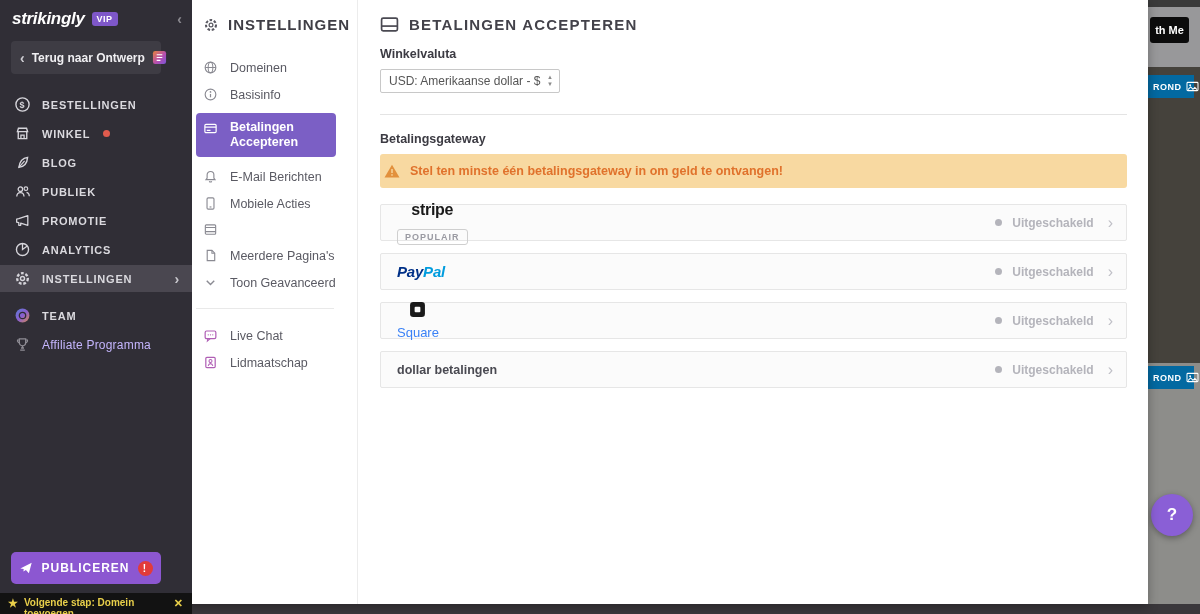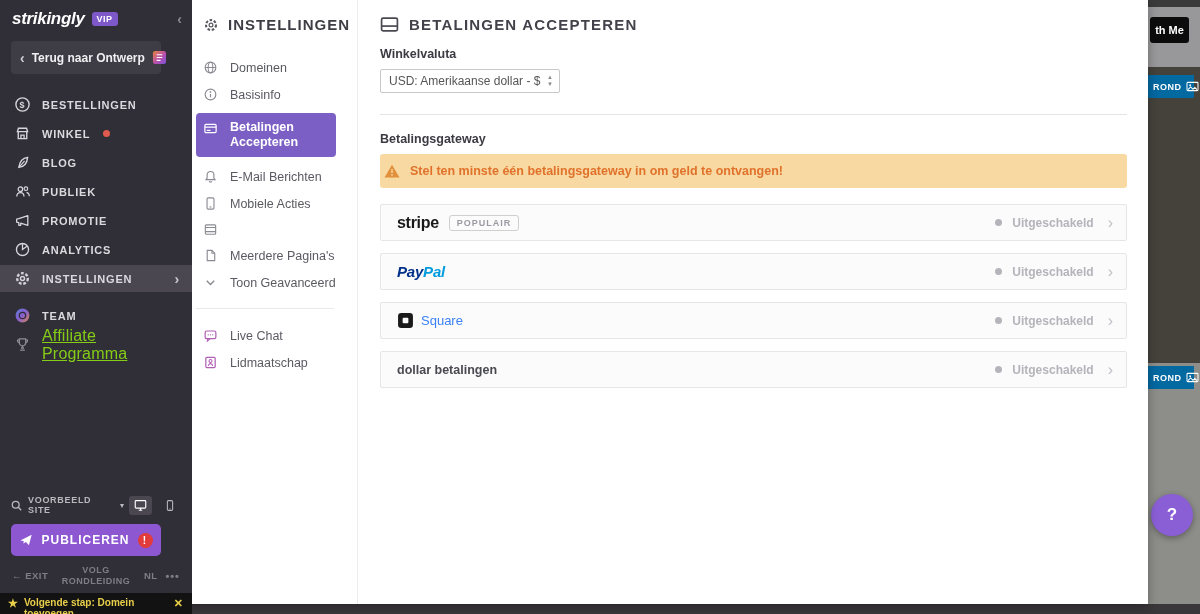--- a/index.html
+++ b/index.html
@@ -37,21 +37,21 @@
   .back-chev { font-size:14px; color:#cfced4; }
   .back-lbl { flex:1; text-align:left; white-space:nowrap; }
   .menu { display:flex; flex-direction:column; }
   .mi { display:flex; align-items:center; gap:11px; height:29px; padding:0 12px 0 14px;
         color:#dbdadf; font-size:11px; font-weight:bold; letter-spacing:.8px; cursor:pointer; }
   .mi .ic { width:17px; height:17px; color:#d6d5db; flex:0 0 17px; }
   .mi.selected { background:#4a4750; height:27px; margin:1px 0; }
   .mi .mi-chev { margin-left:auto; color:#c9c8ce; font-size:14px; font-weight:bold; }
   .dot-red { width:7px; height:7px; border-radius:50%; background:#e05b4d; margin-left:2px; }
   .mi.team { margin-top:8px; }
-  .mi.muted { color:#84cc16; font-weight:normal; font-size:16px; letter-spacing:.2px;text-decoration:underline; }
+  .mi.muted { color:#c4b5fd; font-weight:normal; font-size:12px; letter-spacing:.2px; }
   .mi.muted .ic { color:#8f8d95; }
 
   .sidebar-bottom { position:absolute; left:0; right:0; bottom:0; }
   .preview-row { display:flex; align-items:center; gap:5px; padding:0 10px; margin-bottom:9px; }
   .preview-lbl { color:#b9b8bd; font-size:9px; font-weight:bold; letter-spacing:.7px; }
   .caret { color:#b9b8bd; font-size:8px; }
   .dev-desktop { margin-left:auto; width:24px; height:19px; background:#4a4750; border-radius:3px;
                  display:flex; align-items:center; justify-content:center; color:#fff; cursor:pointer; }
   .dev-phone { width:16px; color:#b9b8bd; margin-left:7px; margin-right:2px; cursor:pointer; }
   .publish-btn { display:flex; align-items:center; justify-content:center; gap:8px; margin:0 11px 9px;
@@ -97,21 +97,21 @@
   .select { display:flex; align-items:center; justify-content:space-between; width:180px; height:24px;
             border:1px solid #c8c8c8; border-radius:2px; background:#fff; padding:0 6px 0 8px;
             font-size:12px; color:#555; cursor:pointer; }
   .stepper { display:flex; flex-direction:column; color:#8a8a8a; font-size:6px; line-height:1.25; }
   .divider { border-top:1px solid #e4e4e4; margin:21px 0 17px; }
   .warning { display:flex; align-items:center; gap:10px; height:34px; background:#f8d9a1; border-radius:3px;
              padding:0 4px; margin-bottom:16px; }
   .warning-text { font-size:12.5px; font-weight:bold; color:#e0722c; }
   .gw-row { display:flex; align-items:center; justify-content:space-between; height:37px; background:#fbfbfb;
             border:1px solid #e6e6e6; border-radius:2px; padding:0 13px 0 16px; margin-bottom:12px; cursor:pointer; }
-  .gw-left { display:flex; align-items:center; gap:10px; }
+  .gw-left { display:flex; align-items:center; gap:10px;flex-direction:column; }
   .gw-right { display:flex; align-items:center; gap:10px; }
   .stripe-logo { font-size:16px; font-weight:800; color:#1a1a1a; letter-spacing:-.3px; }
   .populair { font-size:9px; font-weight:bold; color:#9a9aa2; border:1px solid #cfcfcf; border-radius:3px;
               padding:2px 7px; letter-spacing:1px; }
   .pp { font-size:15px; font-weight:800; font-style:italic; letter-spacing:-.2px; }
   .pp1 { color:#003087; } .pp2 { color:#009cde; }
   .square-lbl { font-size:13px; color:#3b82f6; }
   .offline-lbl { font-size:12.5px; font-weight:bold; color:#4a4a52; }
   .status-dot { width:7px; height:7px; border-radius:50%; background:#b4b4bb; }
   .status { font-size:12px; font-weight:bold; color:#b4b4bb; }
@@ -265,57 +265,29 @@
             <path d="M5 2.8h6v3.4a3 3 0 0 1-6 0z" fill="none" stroke="currentColor" stroke-width="1.2"></path>
             <path d="M5 3.8H3.3a2.1 2.1 0 0 0 2 2.6M11 3.8h1.7a2.1 2.1 0 0 1-2 2.6" fill="none" stroke="currentColor" stroke-width="1.1"></path>
             <path d="M8 9.2v2.1M5.8 13.2h4.4M6.6 11.3h2.8" stroke="currentColor" stroke-width="1.2" fill="none"></path>
           </svg>
       </span>
       <span>Affiliate Programma</span>
     </div>
   </nav>
 
   <div class="sidebar-bottom">
-    <div class="preview-row">
-      <span>
-        <svg width="13" height="13" viewBox="0 0 16 16">
-            <circle cx="7" cy="7" r="4.2" fill="none" stroke="#b9b8bd" stroke-width="1.6"></circle>
-            <path d="M10.2 10.2l3.6 3.6" stroke="#b9b8bd" stroke-width="1.6"></path>
-          </svg>
-      </span>
-      <span class="preview-lbl">VOORBEELD SITE</span>
-      <span class="caret">▾</span>
-      <span class="dev-desktop">
-        <svg width="15" height="14" viewBox="0 0 16 16">
-            <rect x="2" y="3" width="12" height="8.5" rx="1" fill="none" stroke="#fff" stroke-width="1.3"></rect>
-            <path d="M6 14h4M8 11.5V14" stroke="#fff" stroke-width="1.3"></path>
-          </svg>
-      </span>
-      <span class="dev-phone">
-        <svg width="12" height="15" viewBox="0 0 16 16">
-            <rect x="4.5" y="1.5" width="7" height="13" rx="1.5" fill="none" stroke="#b9b8bd" stroke-width="1.4"></rect>
-            <circle cx="8" cy="12.3" r=".8" fill="#b9b8bd"></circle>
-          </svg>
-      </span>
-    </div>
     <button class="publish-btn">
       <span>
         <svg width="14" height="14" viewBox="0 0 16 16">
             <path d="M1.5 8.5L14.5 2l-3.2 12-3.4-3.8L5 12l.4-2.8z" fill="#fff"></path>
           </svg>
       </span>
       <span>PUBLICEREN</span>
       <span class="excl">!</span>
     </button>
-    <div class="tour-row">
-      <span class="exit-lbl"><span>←</span> <span>EXIT</span></span>
-      <span class="volg">VOLG RONDLEIDING</span>
-      <span class="lang-lbl">NL</span>
-      <span class="more-dots">•••</span>
-    </div>
     <div class="next-step">
       <span class="ns-star">★</span>
       <span class="ns-text">Volgende stap: Domein toevoegen</span>
       <span class="ns-close">✕</span>
     </div>
   </div>
 </aside>
 
 <section id="panel">
 

